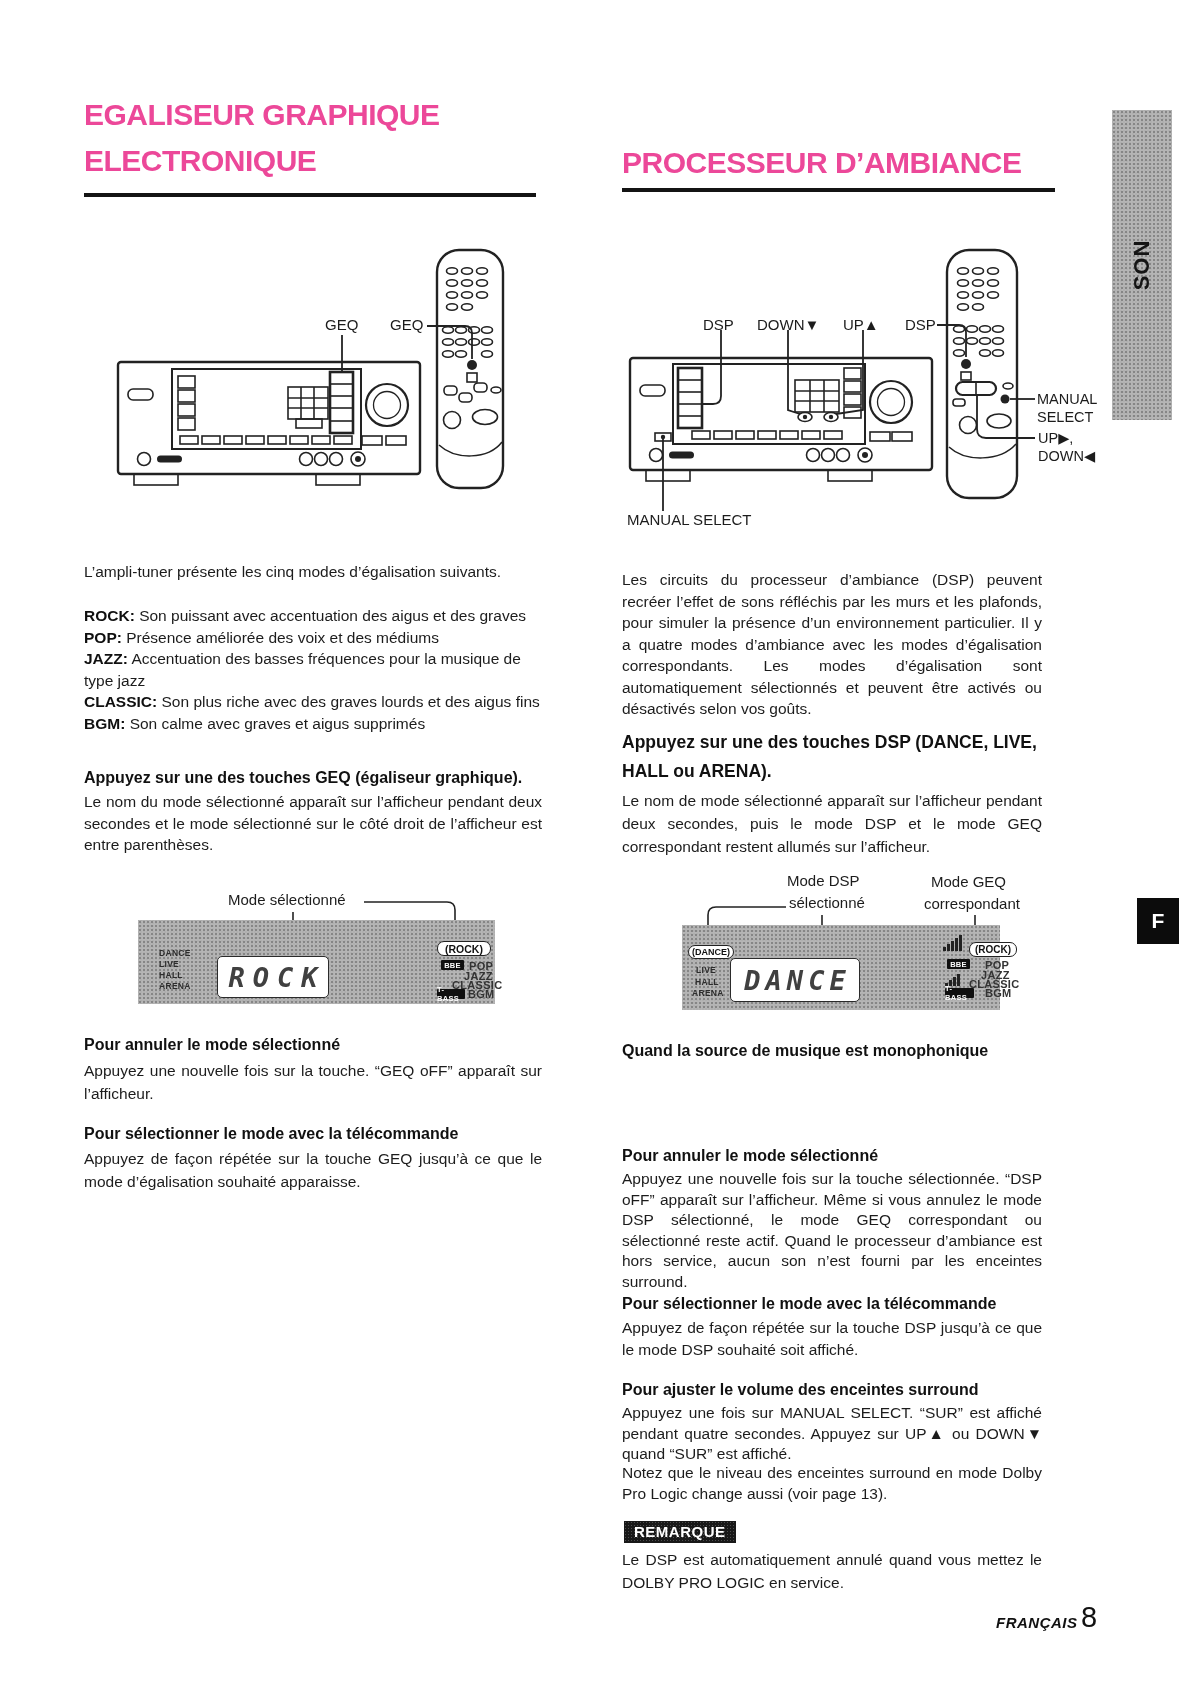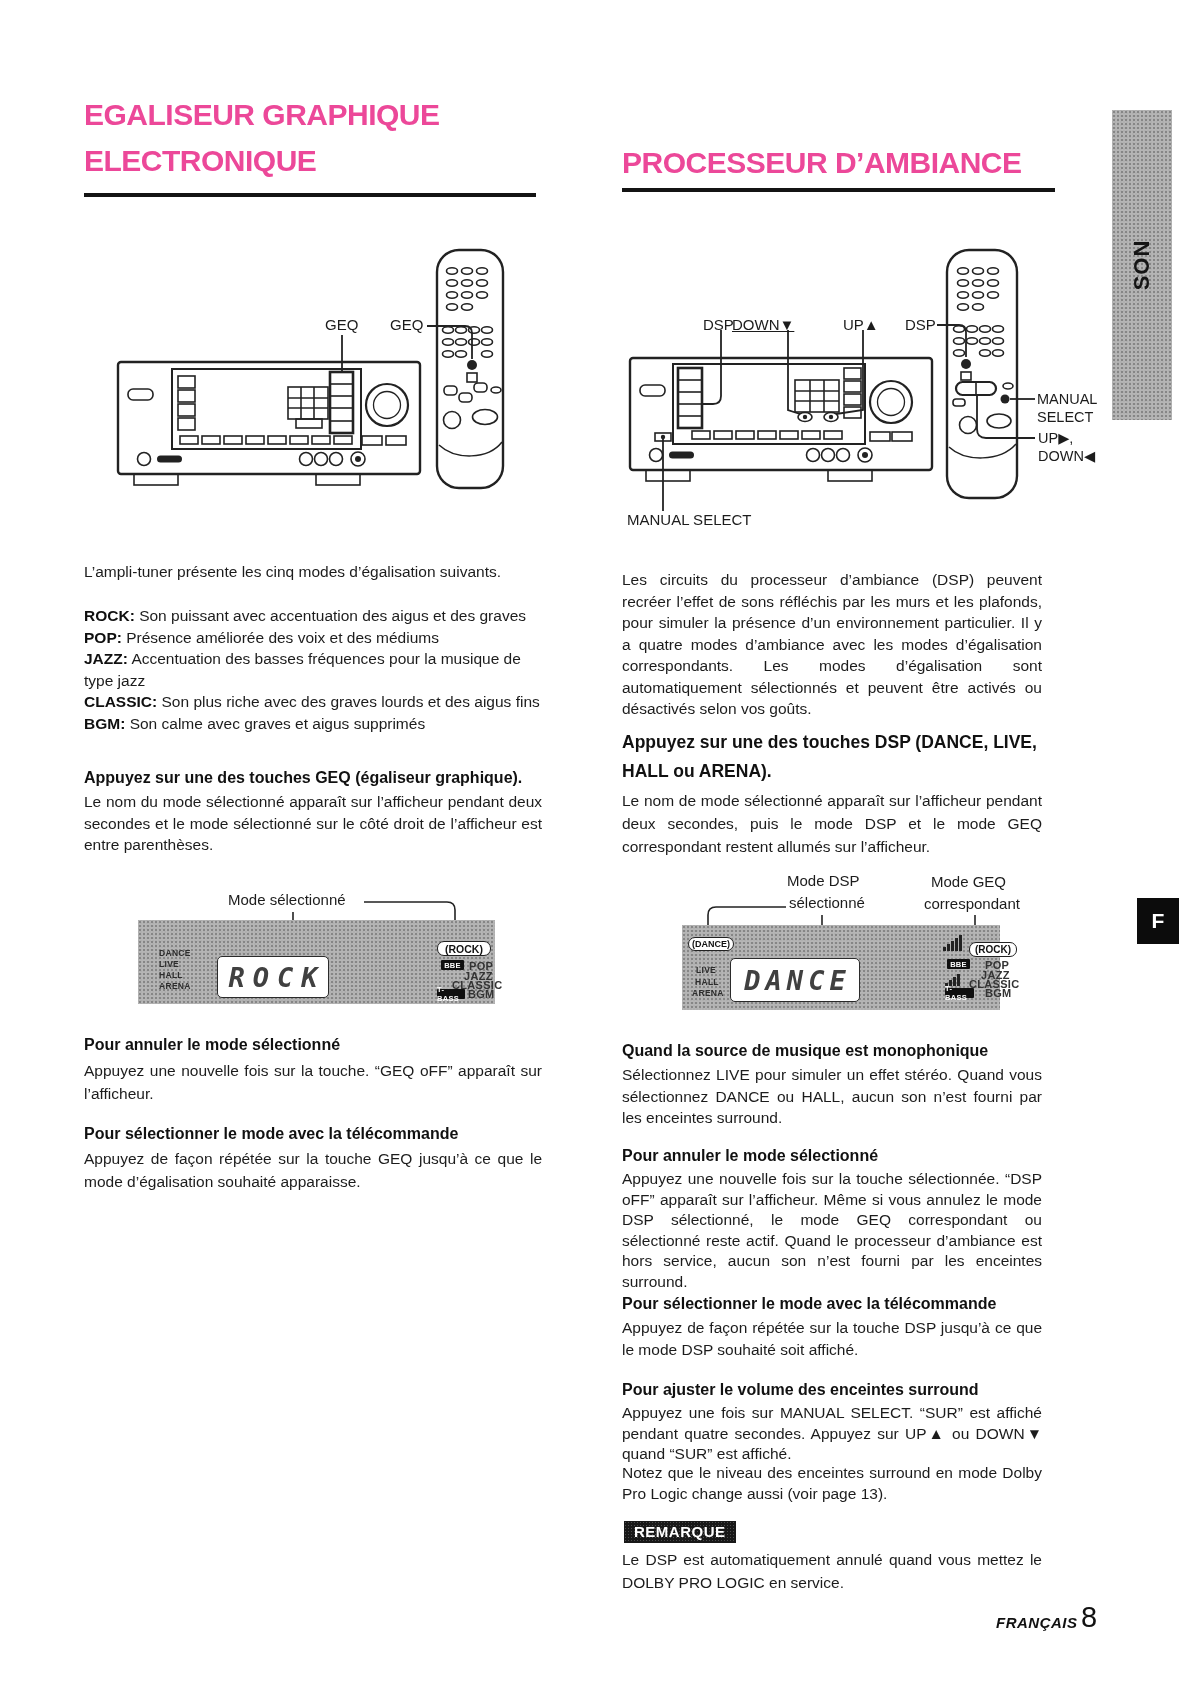--- a/index.html
+++ b/index.html
@@ -246,21 +246,21 @@
       <path d="M203,95 V175 L215,179"></path>
       <path d="M278,95 V175 L251,179"></path>
       <path d="M352,90 H374 Q381,90 381,97 V122"></path>
       <path d="M425,164 H450"></path>
       <path d="M450,203 H401 Q392,203 392,194 V160"></path>
       <path d="M78,202 V276"></path>
       <circle cx="78" cy="202" r="2.2" fill="#222" stroke="none"></circle>
     </g>
   </svg>
   <div class="abs diagram-label" style="left:703px; top:316px;">DSP</div>
-  <div class="abs diagram-label" style="left:732px; top:316px;text-decoration:underline;">DOWN▼</div>
+  <div class="abs diagram-label" style="left:757px; top:316px;">DOWN▼</div>
   <div class="abs diagram-label" style="left:843px; top:316px;">UP▲</div>
   <div class="abs diagram-label" style="left:905px; top:316px;">DSP</div>
   <div class="abs diagram-label" style="left:627px; top:511px;">MANUAL SELECT</div>
   <div class="abs remote-label" style="left:1037px; top:391px;">MANUAL</div>
   <div class="abs remote-label" style="left:1037px; top:409px;">SELECT</div>
   <div class="abs remote-label" style="left:1038px; top:430px;">UP▶,</div>
   <div class="abs remote-label" style="left:1038px; top:448px;">DOWN◀</div>
 
   <div class="abs body-text" style="left:84px; top:561px; width:458px;">L’ampli-tuner présente les cinq modes d’égalisation suivants.</div>
 
@@ -313,21 +313,21 @@
   <div class="abs callout" style="left:789px; top:894px;text-align:center;">sélectionné</div>
   <div class="abs callout" style="left:931px; top:873px;">Mode GEQ</div>
   <div class="abs callout" style="left:924px; top:895px;">correspondant</div>
   <svg class="abs lineart" style="left:620px; top:868px;" width="420" height="92" viewBox="0 0 420 92">
     <path d="M166,39 H96 Q88,39 88,47 V76" stroke-width="1.6"></path>
     <path d="M202,47 V89" stroke-width="1.6"></path>
     <path d="M355,47 V73" stroke-width="1.6"></path>
   </svg>
 
   <div class="abs halftone panel" style="left:682px; top:925px; width:318px; height:85px;">
-    <div class="mode-box" style="left:6px; top:12px; width:46px; height:14px; font-size:9px;">(DANCE)</div>
+    <div class="mode-box" style="left:6px; top:20px; width:46px; height:14px; font-size:9px;">(DANCE)</div>
     <div class="disp-item" style="left:14px; top:40px;">LIVE</div>
     <div class="disp-item" style="left:13px; top:52px;">HALL</div>
     <div class="disp-item" style="left:10px; top:63px;">ARENA</div>
     <div class="seg-box" style="left:48px; top:33px; width:130px; height:44px;">
       <span class="seg-text" style="letter-spacing:5px; text-indent:5px;">DANCE</span>
     </div>
     <div class="bars" style="left:261px; top:10px; height:16px;">
       <i style="height:4px"></i>
         <i style="height:7px"></i>
         <i style="height:10px"></i>
@@ -343,21 +343,20 @@
       <i style="height:3px"></i>
         <i style="height:6px"></i>
         <i style="height:9px"></i>
         <i style="height:12px"></i>
     </div>
     <div class="badge-dark" style="left:263px; top:63px; width:29px; height:10px;">T-BASS</div>
     <div class="disp-name" style="left:303px; top:62px;">BGM</div>
   </div>
 
   <div class="abs sub-heading" style="left:622px; top:1042px; width:422px;">Quand la source de musique est monophonique</div>
-  <div class="abs body-text" style="left:622px; top:1064px; width:420px;">Sélectionnez LIVE pour simuler un effet stéréo. Quand vous sélectionnez DANCE ou HALL, aucun son n’est fourni par les enceintes surround.</div>
 
   <div class="abs sub-heading" style="left:622px; top:1147px; width:422px;">Pour annuler le mode sélectionné</div>
   <div class="abs body-text" style="left:622px; top:1169px; width:420px; line-height:20.5px;">Appuyez une nouvelle fois sur la touche sélectionnée. “DSP oFF” apparaît sur l’afficheur. Même si vous annulez le mode DSP sélectionné, le mode GEQ correspondant ou sélectionné reste actif.  Quand le processeur d’ambiance est hors service, aucun son n’est fourni par les enceintes surround.</div>
 
   <div class="abs sub-heading" style="left:622px; top:1295px; width:422px;">Pour sélectionner le mode avec la télécommande</div>
   <div class="abs body-text" style="left:622px; top:1317px; width:420px;">Appuyez de façon répétée sur la touche DSP jusqu’à ce que le mode DSP souhaité soit affiché.</div>
 
   <div class="abs sub-heading" style="left:622px; top:1381px; width:422px;">Pour ajuster le volume des enceintes surround</div>
   <div class="abs body-text" style="left:622px; top:1403px; width:420px; line-height:20.5px;">Appuyez une fois sur MANUAL SELECT. “SUR” est affiché pendant quatre secondes. Appuyez sur UP▲ ou DOWN▼ quand “SUR” est affiché.</div>
   <div class="abs body-text" style="left:622px; top:1463px; width:420px; line-height:20.5px;">Notez que le niveau des enceintes surround en mode Dolby Pro Logic change aussi (voir page 13).</div>

